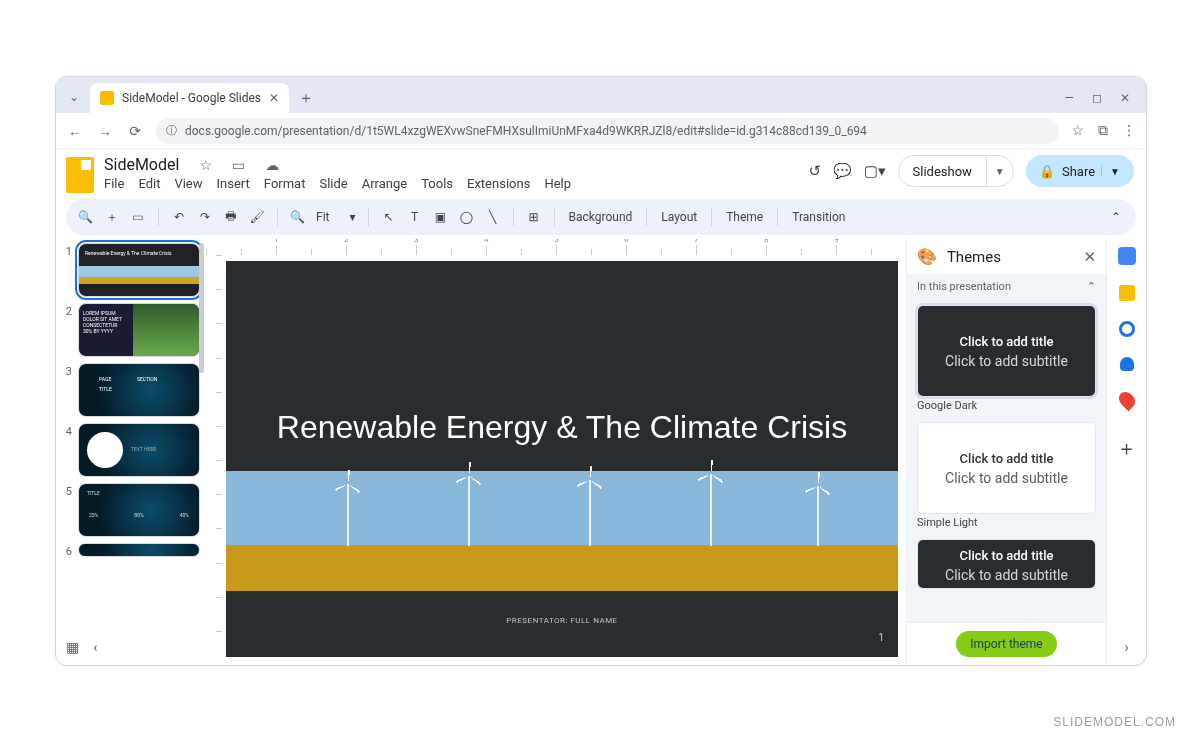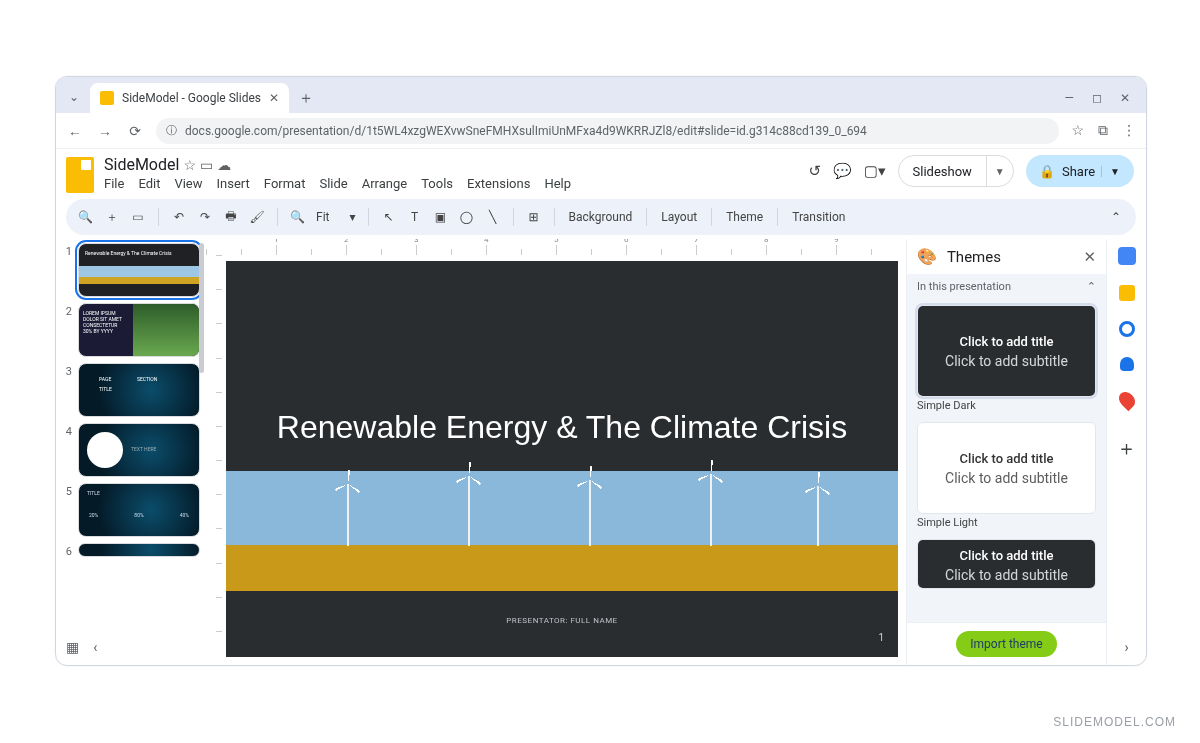--- a/index.html
+++ b/index.html
@@ -21,21 +21,21 @@
   .nav-icn { width:18px; color:#5f6368; text-align:center; font-size:14px; }
   .omnibox { flex:1; height:26px; background:#f1f3f4; border-radius:14px; display:flex; align-items:center; padding:0 10px; gap:8px; font-size:12px; color:#5f6368; overflow:hidden; }
   .omni-lock { font-size:11px; }
   .addr-right { display:flex; gap:14px; color:#5f6368; font-size:14px; }
 
   
   .app-header { display:flex; align-items:flex-start; padding:6px 12px 0 10px; gap:10px; }
   .app-logo { width:28px;height:36px;background:#fbbc04;border-radius:2px;position:relative;margin-top:2px; }
   .app-logo::after{content:"";position:absolute;right:3px;top:3px;width:10px;height:10px;background:#fff;border-radius:1px;}
   .title-block { display:flex; flex-direction:column; gap:2px; }
-  .title-row { display:flex; align-items:center; gap:4px; font-size:16px; color:#202124; }
+  .title-row { display:flex; align-items:center; gap:20px; font-size:16px; color:#202124; }
   .title-icon { color:#5f6368; font-size:14px; }
   .menubar { display:flex; gap:14px; font-size:13px; color:#3c4043;text-align:right; }
   .header-right { margin-left:auto; display:flex; align-items:center; gap:12px; }
   .icon-btn { color:#444; font-size:15px; }
   .slideshow-split { display:flex; border:1px solid #dadce0; border-radius:20px; overflow:hidden; height:32px; align-items:stretch; }
   .slideshow-split > div { display:flex;align-items:center;padding:0 14px;font-size:13px; }
   .slideshow-split .caret { border-left:1px solid #dadce0; padding:0 8px; font-size:10px; color:#5f6368;}
   .share-btn { display:flex;align-items:center;gap:6px;background:#c2e7ff;border-radius:20px;height:32px;padding:0 6px 0 14px;font-size:13px; }
   .share-btn .caret { border-left:1px solid rgba(0,0,0,.15); padding:0 8px; font-size:10px; }
 
@@ -365,21 +365,21 @@
           <span class="chev">⌃</span>
         </div>
         <div class="themes-body">
           <div>
             <div class="theme-card sel">
               <div class="theme-prev dark">
                 <div class="t1">Click to add title</div>
                 <div class="t2">Click to add subtitle</div>
               </div>
             </div>
-            <div class="theme-name">Simple Dark</div>
+            <div class="theme-name">Google Dark</div>
           </div>
           <div>
             <div class="theme-card">
               <div class="theme-prev light">
                 <div class="t1">Click to add title</div>
                 <div class="t2">Click to add subtitle</div>
               </div>
             </div>
             <div class="theme-name">Simple Light</div>
           </div>

